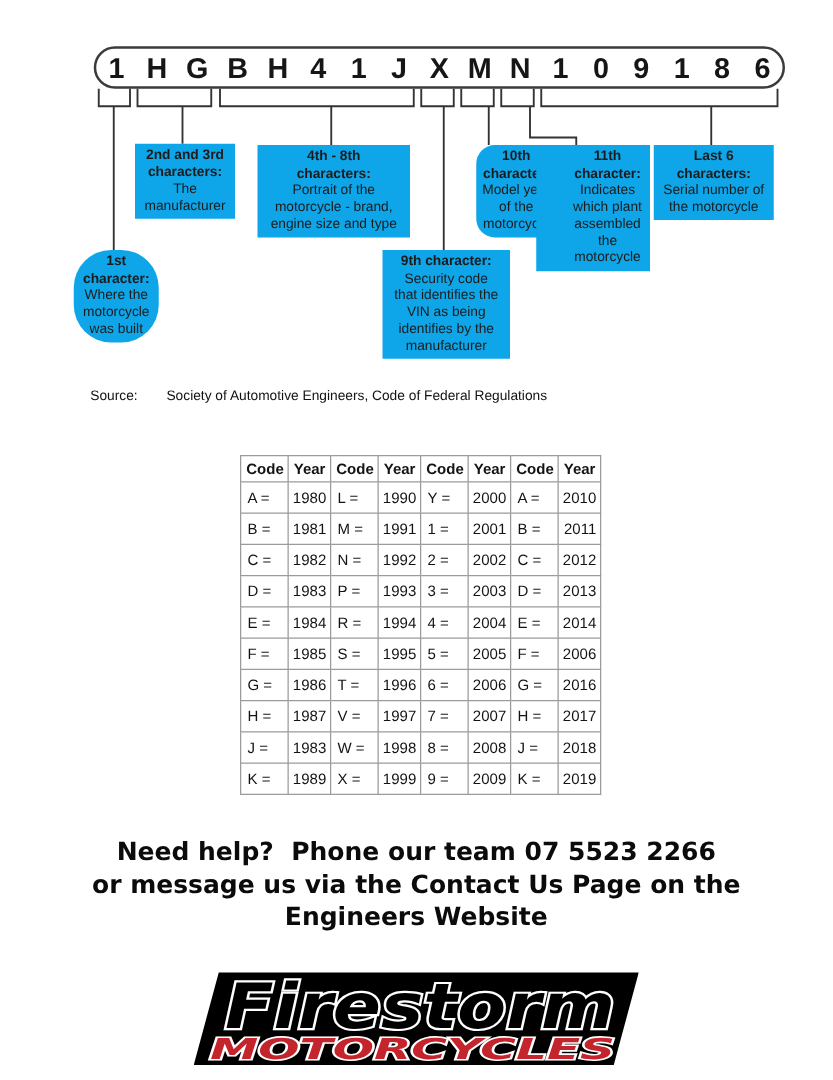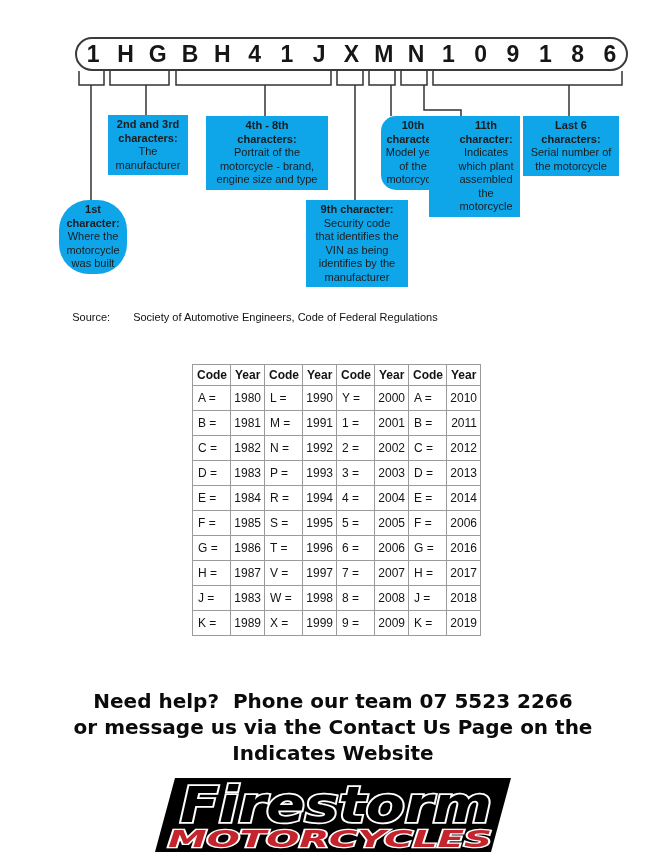--- a/index.html
+++ b/index.html
@@ -50,21 +50,21 @@
   }
   .year-table th.col-code { width:31px; }
   .year-table th.col-year { width:27px; }
   .year-table td.cell-code { text-align:left;  padding:5px 2px 5px 5px; }
   .year-table td.cell-year { text-align:right; padding:5px 3px 5px 2px; }
 
   
   .help {
     position:absolute; left:0; top:668px; width:666px; text-align:center;
     font-family:"DejaVu Sans", sans-serif; font-weight:bold;
-    font-size:20px; line-height:26px; color:#0b0b0b;margin-top:20px;
+    font-size:20px; line-height:26px; color:#0b0b0b;
   }
   .help-line { white-space:pre; }
 
   
   .logo-wrap { position:absolute; left:155px; top:776px; width:356px; height:82px; }
 </style>
 </head>
 <body>
 
 <div id="page">
@@ -285,21 +285,21 @@
           <td class="cell-year">2009</td>
           <td class="cell-code">K =</td>
           <td class="cell-year">2019</td>
         </tr>
       </tbody>
   </table>
 
   <div class="help">
     <div class="help-line">Need help?  Phone our team 07 5523 2266</div>
     <div class="help-line">or message us via the Contact Us Page on the</div>
-    <div class="help-line">Indicates Website</div>
+    <div class="help-line">Engineers Website</div>
   </div>
 
   <div class="logo-wrap">
     <svg width="356" height="82" viewBox="0 0 356 82">
       <polygon points="20,2 356,2 336,76 0,76" fill="#000000"></polygon>
       <text x="181" y="46" text-anchor="middle" font-family="DejaVu Sans, sans-serif" font-size="50" font-weight="bold" font-style="italic" stroke="#ffffff" stroke-width="3.5" paint-order="stroke" textLength="312" lengthAdjust="spacingAndGlyphs" fill="#000000">Firestorm</text>
       <text x="175" y="71" text-anchor="middle" font-family="DejaVu Sans, sans-serif" font-size="23" font-weight="bold" font-style="italic" stroke="#ffffff" stroke-width="2.5" paint-order="stroke" textLength="324" lengthAdjust="spacingAndGlyphs" fill="#c4242c">MOTORCYCLES</text>
     </svg>
   </div>
 

